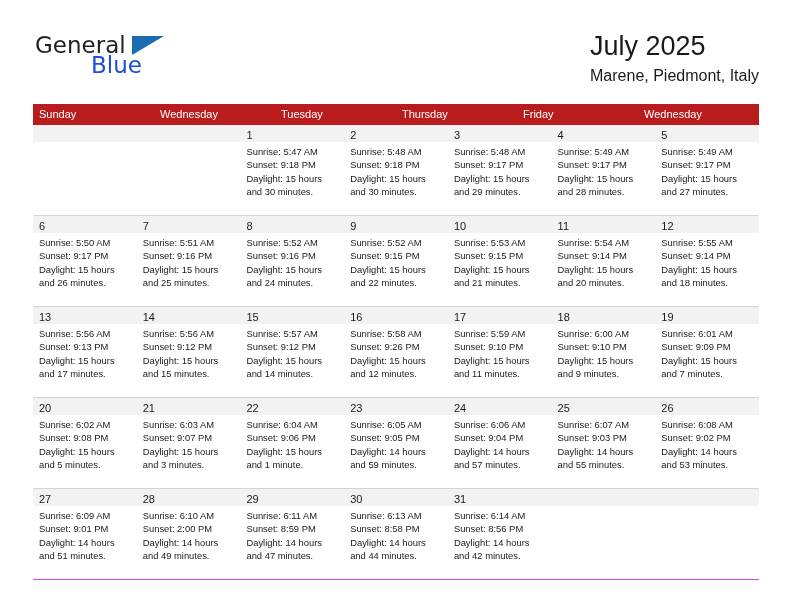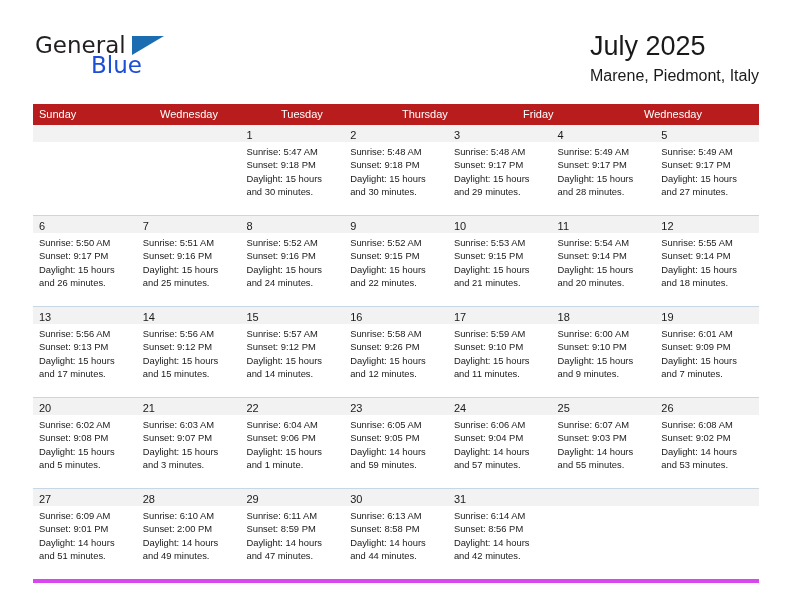--- a/index.html
+++ b/index.html
@@ -107,21 +107,21 @@
     padding-left: 6px;
     box-sizing: border-box;
     white-space: nowrap;
   }
   .week {
     display: flex;
     height: 90px;
     border-bottom: 1px solid #c9d7e5;
   }
   .week:last-child {
-    border-bottom: 4px solid #d946ef;
+    border-bottom: 1px solid #d946ef;
   }
   .daycell {
     flex: 1 1 0;
     width: 103.71px;
     box-sizing: border-box;
     position: relative;
     background: #ffffff;
     padding: 0;
   }
   .daycell.shaded .daynum-bar {

